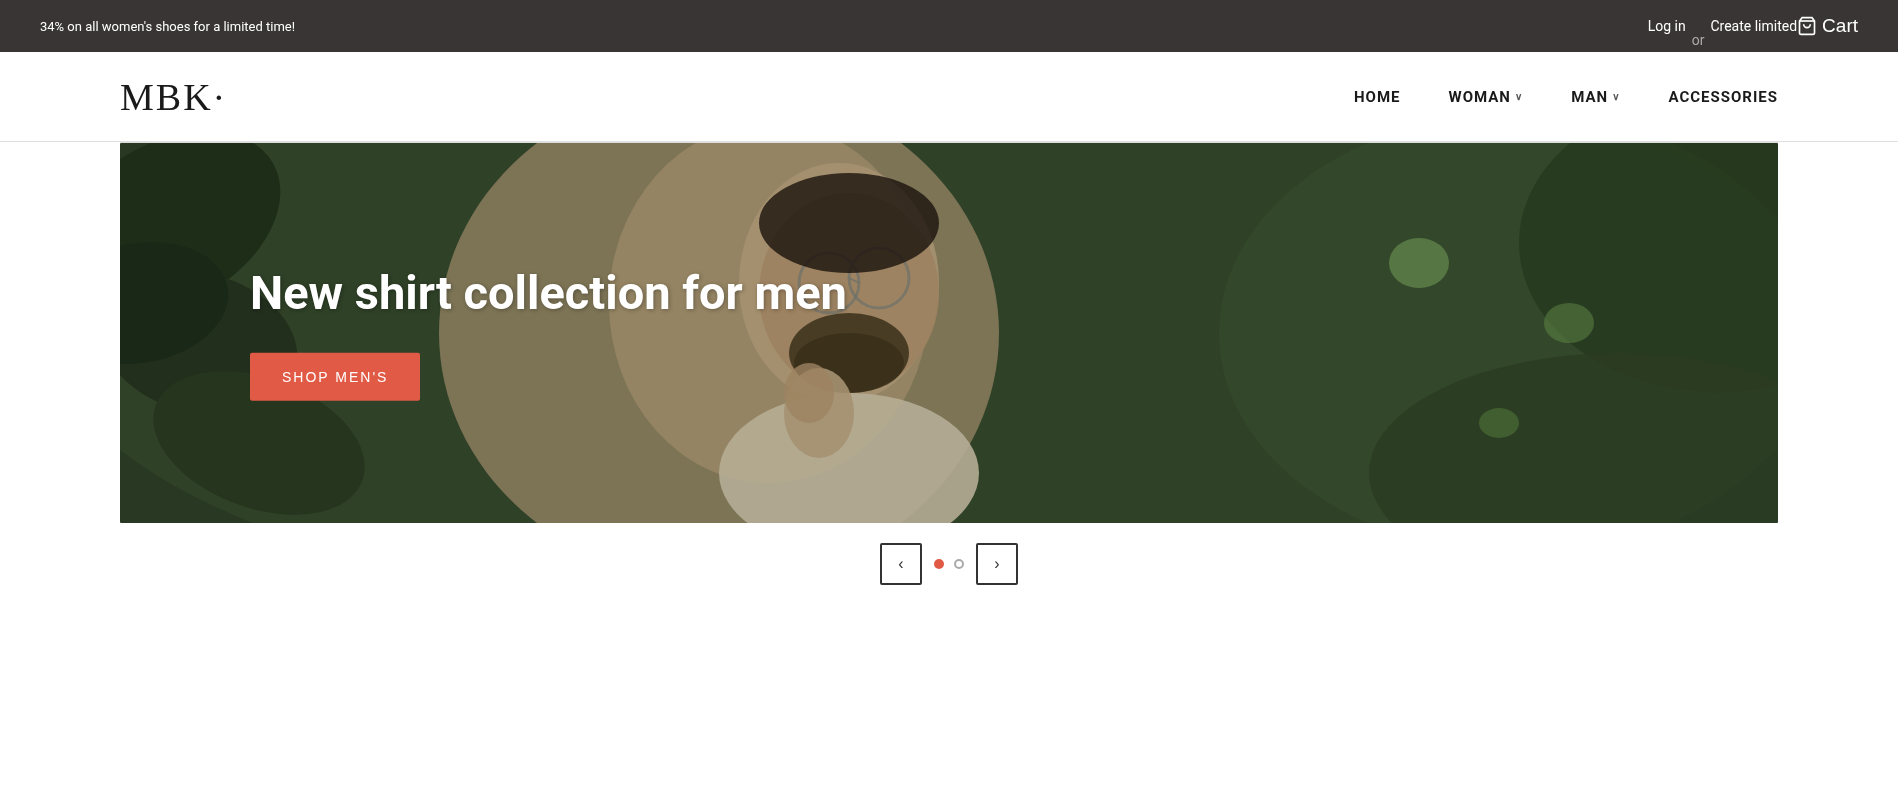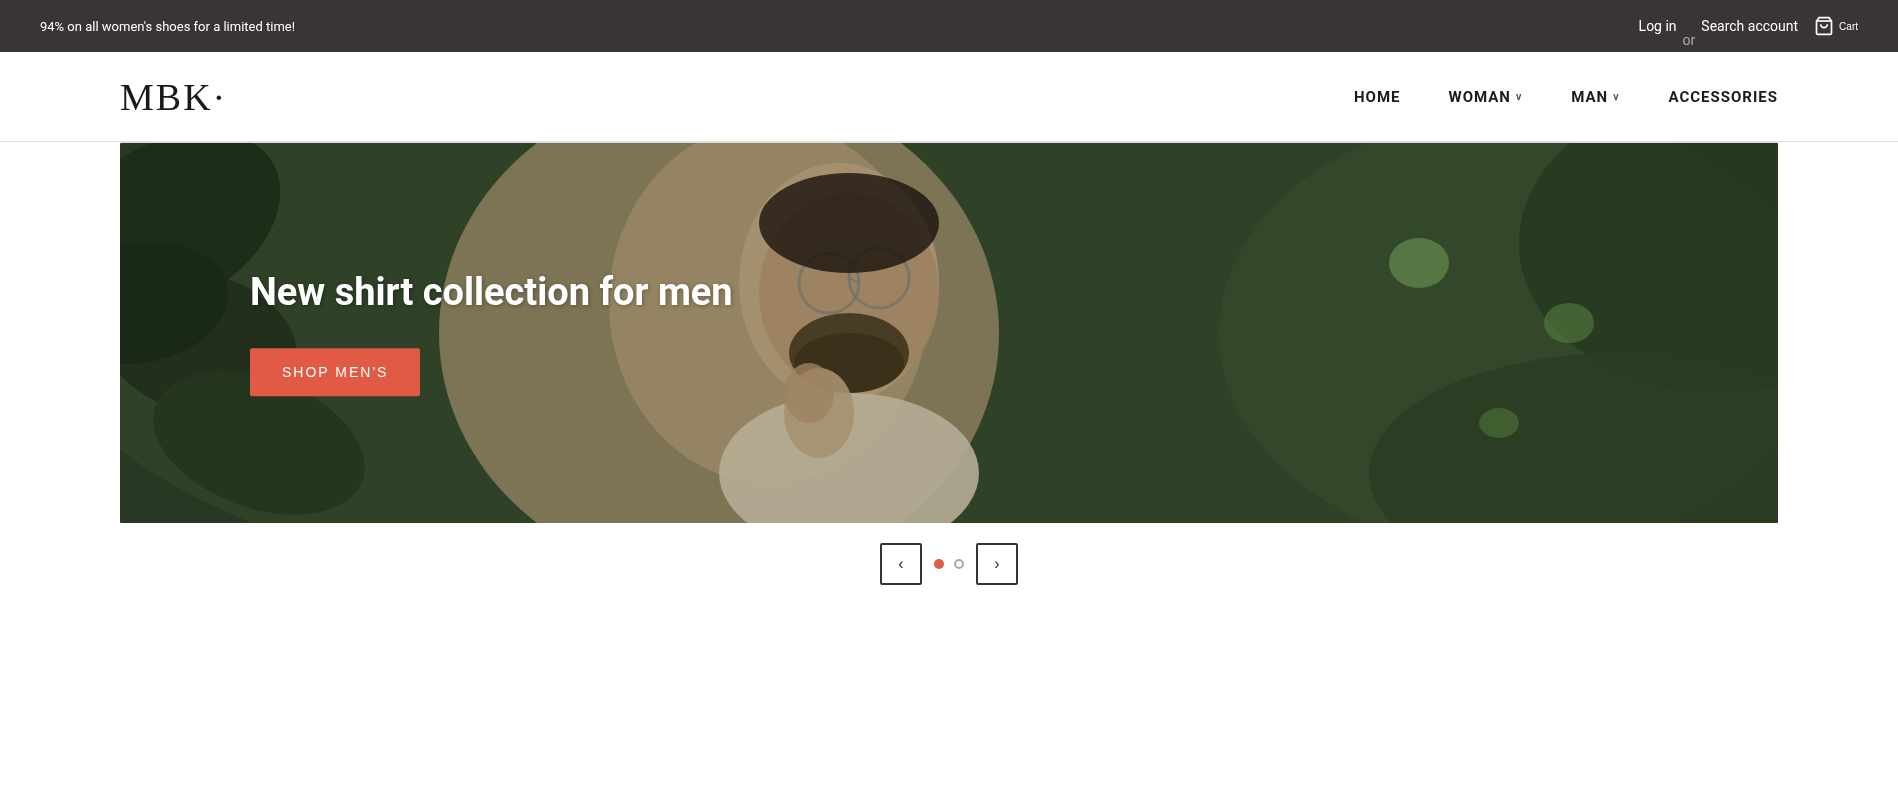--- a/index.html
+++ b/index.html
@@ -29,21 +29,20 @@
     }
 
     .announcement-text {
       font-size: 13px;
       color: #fff;
     }
 
     .top-right {
       display: flex;
       align-items: center;
-      gap: 16px;
     }
 
     .top-links {
       display: flex;
       align-items: center;
       gap: 6px;
       font-size: 14px;
       color: #fff;
     }
 
@@ -58,21 +57,21 @@
       color: #aaa;
       font-size: 14px;
       margin-top: 28px;
     }
 
     .cart-btn {
       display: flex;
       align-items: center;
       gap: 5px;
       color: #fff;
-      font-size: 10px;
+      font-size: 19px;
       cursor: pointer;
       background: none;
       border: none;
     }
 
     .cart-icon-wrap {
       display: flex;
       align-items: center;
     }
 
@@ -201,21 +200,21 @@
     .hero-content {
       position: absolute;
       left: 130px;
       top: 50%;
       transform: translateY(-50%);
       color: #fff;
       z-index: 10;
     }
 
     .hero-title {
-      font-size: 38px;
+      font-size: 47px;
       font-weight: 700;
       color: #fff;
       margin-bottom: 32px;
       line-height: 1.2;
       text-shadow: 1px 1px 4px rgba(0,0,0,0.3);
     }
 
     .shop-btn {
       background: #e05a45;
       color: #fff;
@@ -271,27 +270,27 @@
 
     .dot.inactive {
       background: transparent;
       border: 2px solid #aaa;
     }
   </style>
 </head>
 <body>
 
 <div class="announcement-bar">
-  <span class="announcement-text">94% on all women's shoes for a limited time!</span>
+  <span class="announcement-text">34% on all women's shoes for a limited time!</span>
 
   <div class="top-right">
     <div class="top-links">
       <a class="top-link">Log in</a>
       <span class="separator">or</span>
-      <a class="top-link">Search account</a>
+      <a class="top-link">Create limited</a>
     </div>
 
     <button class="cart-btn">
       <span class="cart-icon-wrap">
         <svg width="20" height="20" viewBox="0 0 24 24" fill="none" stroke="white" stroke-width="2">
           <path d="M6 2L3 6v14a2 2 0 0 0 2 2h14a2 2 0 0 0 2-2V6l-3-4z"></path>
           <line x1="3" y1="6" x2="21" y2="6"></line>
           <path d="M16 10a4 4 0 0 1-8 0"></path>
         </svg>
       </span>

